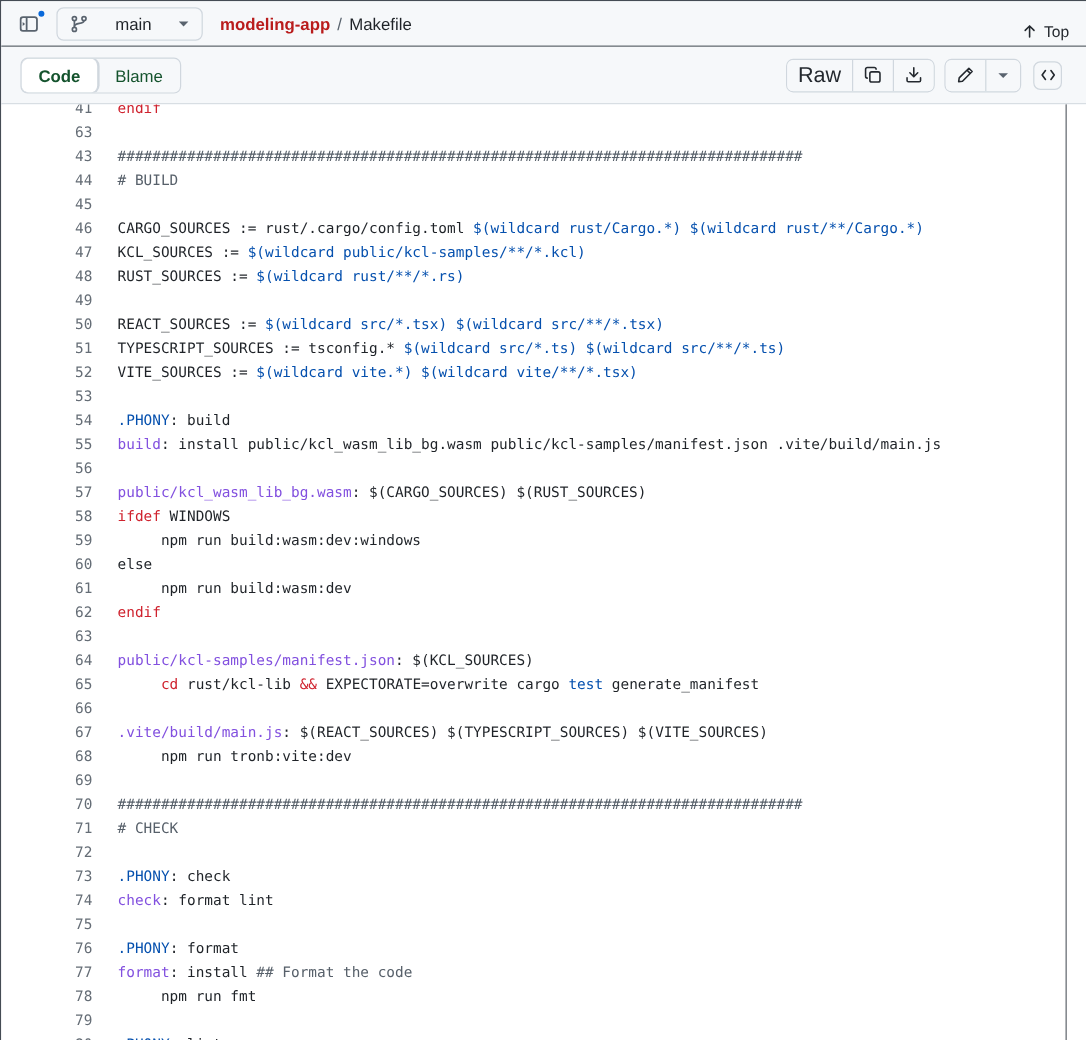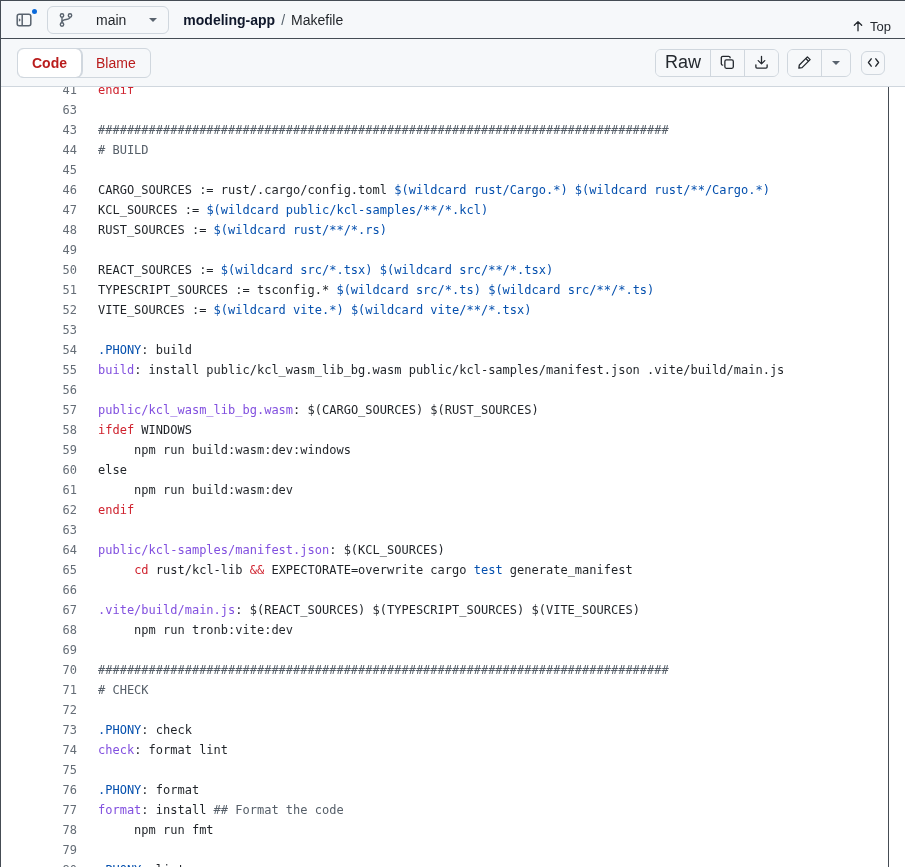--- a/index.html
+++ b/index.html
@@ -23,40 +23,40 @@
   .dot{
     position:absolute; top:0px; right:-2px; width:9px; height:9px; border-radius:50%;
     background:#0969da; border:2px solid #f6f8fa;
   }
   .branch-btn{
     height:28px; display:flex; align-items:center; gap:22px; padding:0 10px;
     background:#f6f8fa; border:1px solid #d0d7de; border-radius:6px; cursor:pointer;
     font-size:14px; color:#1f2328; font-family:"Liberation Sans", sans-serif;
   }
   .breadcrumb{ display:flex; align-items:center; gap:6px; font-size:14px; margin-left:4px;}
-  .breadcrumb a{ color:#0f172a; font-weight:700; text-decoration:none; cursor:pointer;}
+  .breadcrumb a{ color:#b91c1c; font-weight:700; text-decoration:none; cursor:pointer;}
   .crumb-sep{ color:#59636e; }
   .crumb-file{ font-weight:400; color:#1f2328; }
   .spacer{ flex:1; }
   .top-link{
     display:flex; align-items:center; gap:5px; font-size:13px; color:#24292f;
     text-decoration:none; cursor:pointer;margin-top:13px;
   }
   
   .toolbar{
     height:48px; background:#f6f8fa; border-bottom:1px solid #d0d7de;
     display:flex; align-items:center; padding:0 20px 0 16px; gap:8px;
   }
   .seg{
     display:flex; align-items:stretch; border:1px solid #d0d7de; border-radius:6px;
     height:30px; overflow:hidden; background:#f6f8fa;
   }
   .seg button{
     border:none; background:transparent; padding:0 14px; font-size:14px; cursor:pointer;
-    color:#b91c1c; font-family:"Liberation Sans", sans-serif;
+    color:#14532d; font-family:"Liberation Sans", sans-serif;
   }
   .seg button.active{
     background:#ffffff; font-weight:700; border-right:1px solid #d0d7de;
     border-radius:6px; box-shadow:0 0 0 1px #d0d7de;
   }
   .btn-group{ display:flex; height:28px; border:1px solid #d0d7de; border-radius:6px; overflow:hidden;}
   .btn-group > *{
     background:#f6f8fa; border:none; display:flex; align-items:center; justify-content:center;
     padding:0 9px; cursor:pointer; font-size:18px; color:#24292f;
     font-family:"Liberation Sans", sans-serif;

